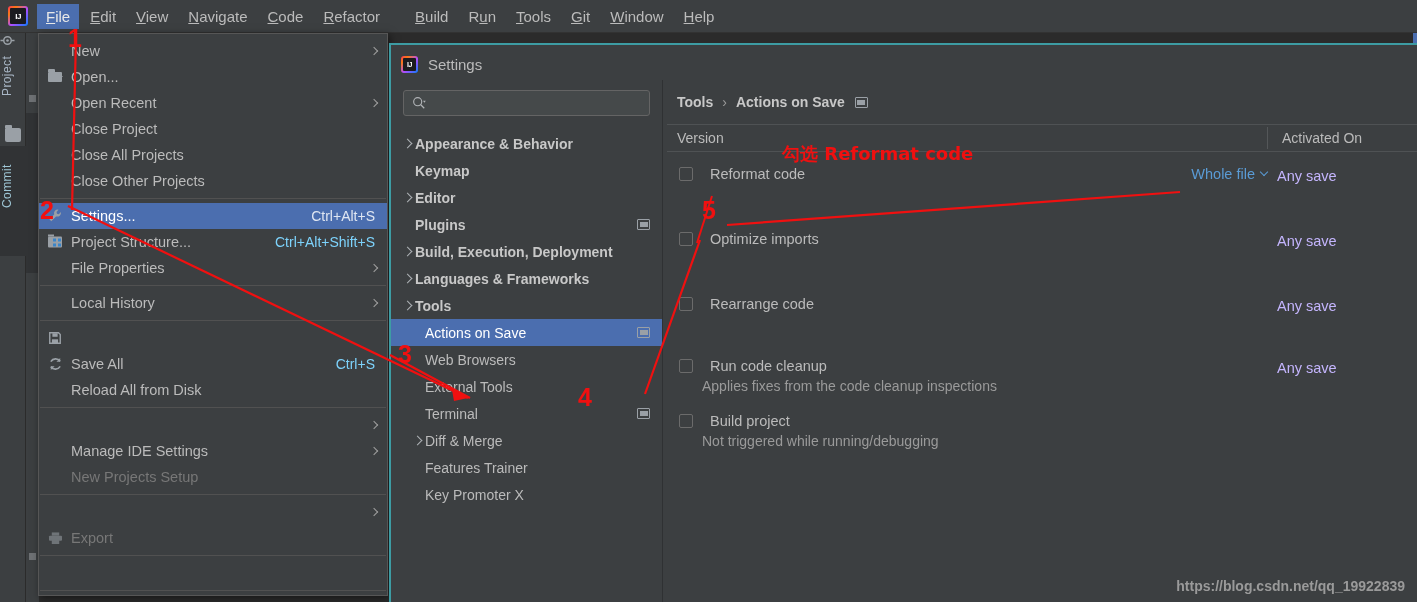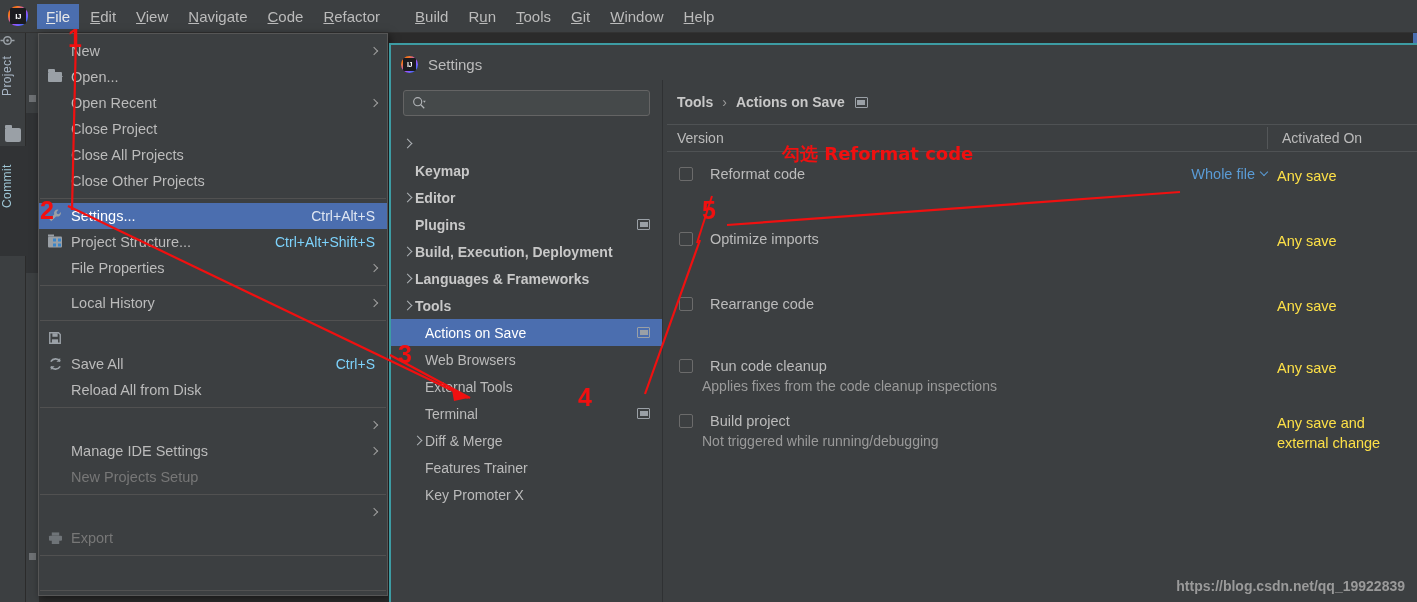--- a/index.html
+++ b/index.html
@@ -20,21 +20,21 @@
 
   
   .menubar {
     position: absolute; left: 0; top: 0; width: 1417px; height: 33px;
     background: #3c3f41;
     display: flex; align-items: center;
     border-bottom: 1px solid #323232;
   }
   .ij-logo {
     width: 20px; height: 20px; margin-left: 8px; margin-right: 8px;
-    border-radius: 9px; flex: none;
+    border-radius: 3px; flex: none;
     background: linear-gradient(135deg,#fe315d 0%,#f97a12 22%,#b24cff 55%,#087cfa 100%);
     padding: 2px;
     display: flex; align-items: center; justify-content: center;
   }
   .ij-logo-inner {
     width: 100%; height: 100%;
     background: #1b1b1f; border-radius: 1px;
     color: #ffffff; font-size: 8px; font-weight: bold;
     display: flex; align-items: center; justify-content: center;
     letter-spacing: -0.5px;
@@ -274,21 +274,21 @@
     flex: none;
   }
   .act-line { display: flex; align-items: center; gap: 17px; }
   .act-label { font-size: 14.5px; color: #bbbbbb; }
   .act-sub { font-size: 14px; color: #9a9a9a; margin-left: 23px; margin-top: 4px; }
   .act-scope { font-size: 14.5px; color: #5a9bd5; display: flex; align-items: center; gap: 6px; }
   .scope-chev {
     width: 6px; height: 6px; border-bottom: 1.6px solid #5a9bd5; border-right: 1.6px solid #5a9bd5;
     transform: translateY(-2px) rotate(45deg);
   }
-  .act-activated { font-size: 14.5px; color: #fde047; line-height: 20px; }
+  .act-activated { font-size: 14.5px; color: #c4b5fd; line-height: 20px; }
 
   .watermark {
     position: absolute; right: 12px; bottom: 8px;
     font-size: 14px; color: #9a9a9a; font-weight: bold;
   }
 
   
   .anno-svg {
     position: absolute; left: 0; top: 0; width: 1417px; height: 602px;
     pointer-events: none;
@@ -496,20 +496,21 @@
             <circle cx="6.5" cy="6.5" r="4.6" fill="none" stroke="#b0b3b6" stroke-width="1.3"></circle>
             <line x1="10" y1="10" x2="14" y2="14" stroke="#b0b3b6" stroke-width="1.4"></line>
             <path d="M12.6 5.5h3.2l-1.6 2.2z" fill="#b0b3b6"></path>
           </svg>
           <input type="text" style="background: transparent; border: none; outline: none; color: rgb(187, 187, 187); font-size: 13px; flex: 1 1 0%; font-family: &quot;Liberation Sans&quot;, sans-serif;" placeholder="">
         </div>
 
         <div class="tree">
           <div class="tree-row bold ind0">
             <span class="tree-arrow has"></span>
+            <span class="tree-label">Appearance &amp; Behavior</span>
           </div>
           <div class="tree-row bold ind0">
             <span class="tree-arrow"></span>
             <span class="tree-label">Keymap</span>
           </div>
           <div class="tree-row bold ind0">
             <span class="tree-arrow has"></span>
             <span class="tree-label">Editor</span>
           </div>
           <div class="tree-row bold ind0">
@@ -631,24 +632,20 @@
 
         <div class="act-row" style="margin-top:19px;">
           <div class="act-main">
             <div class="act-line">
               <span class="cbx"></span>
               <span class="act-label">Build project</span>
             </div>
             <div class="act-sub">Not triggered while running/debugging</div>
           </div>
           <div style="width:195px;"></div>
-          <div style="width:140px;">
-            <span class="act-activated" style="white-space:pre-line;">Any save and
-external change</span>
-          </div>
         </div>
 
         <div class="watermark">https://blog.csdn.net/qq_19922839</div>
       </div>
     </div>
   </div>
 
   <svg class="anno-svg" viewBox="0 0 1417 602">
 
     <line x1="76" y1="36" x2="72" y2="210" stroke="#f01010" stroke-width="2.2"></line>

